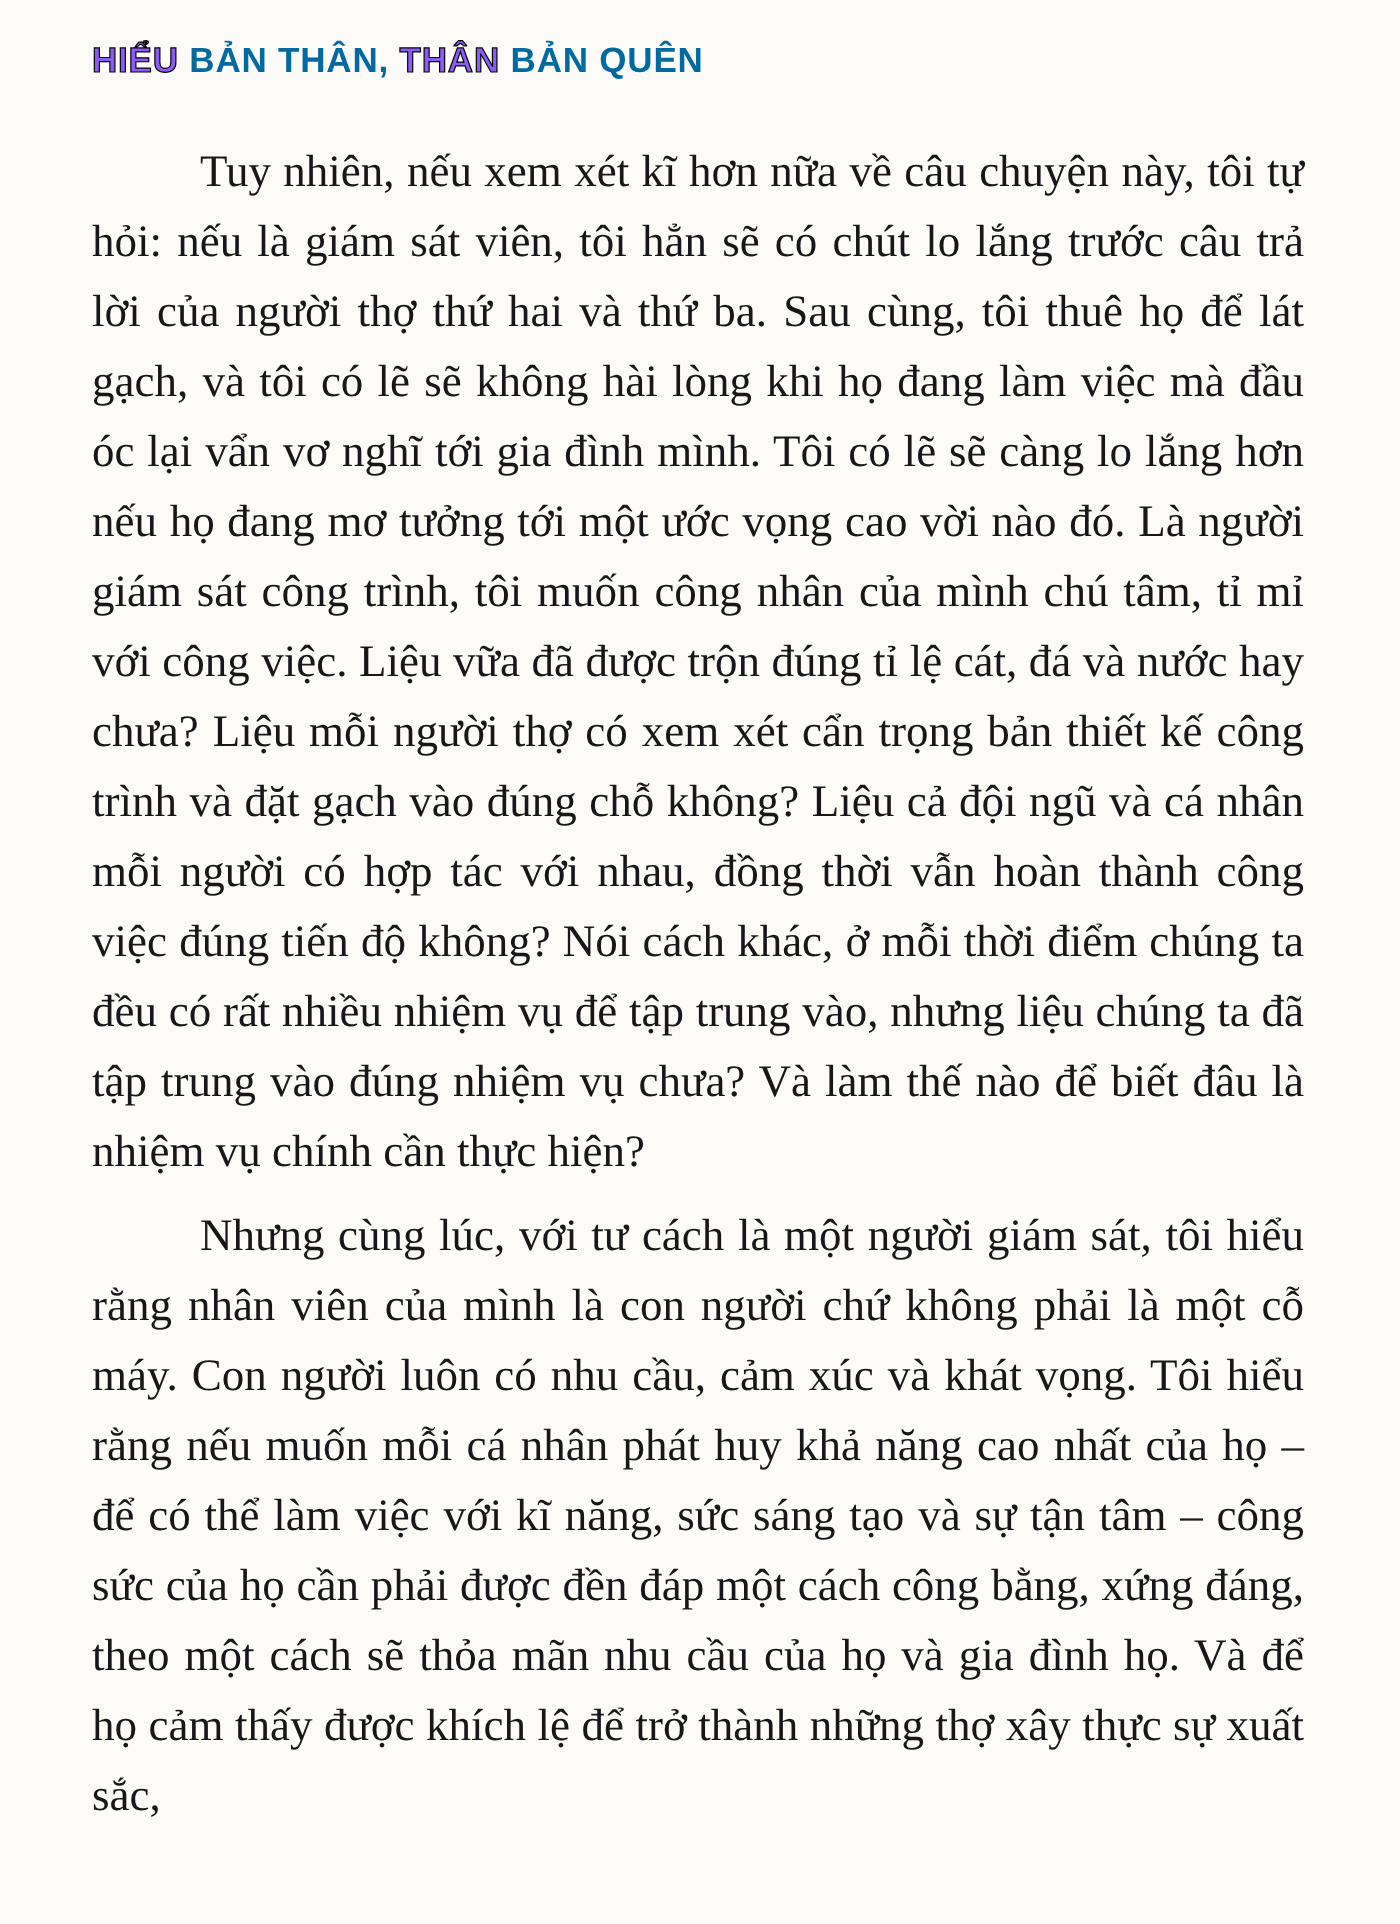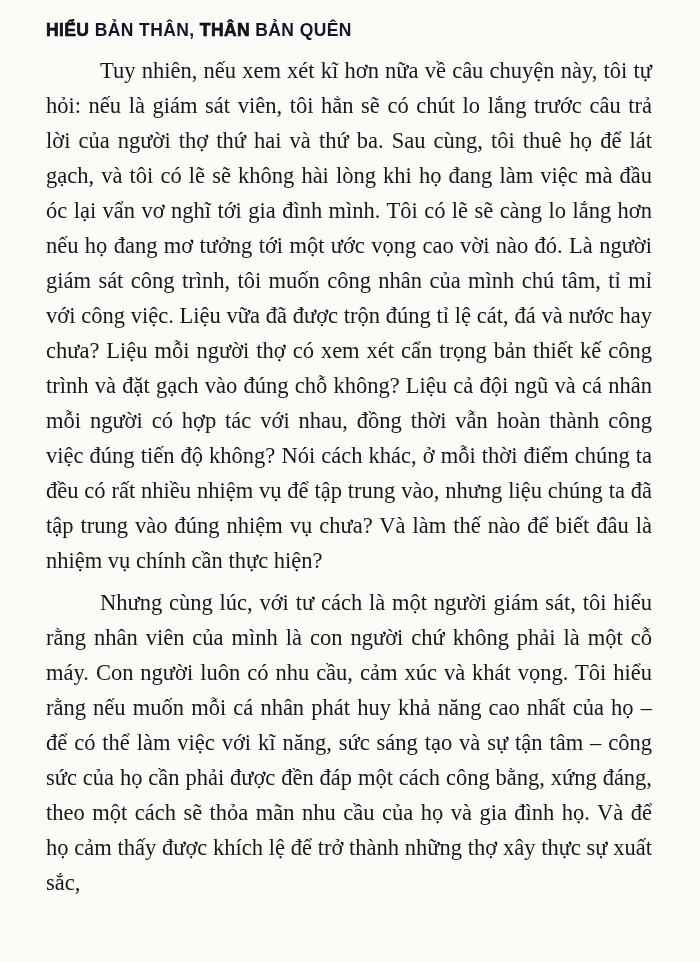--- a/index.html
+++ b/index.html
@@ -21,28 +21,28 @@
   }
   .running-header {
     font-family: "Liberation Sans", sans-serif;
     font-size: 17.5px;
     font-weight: bold;
     color: #141414;
     letter-spacing: 0.4px;
     white-space: nowrap;
   }
   .running-header .hw-strong {
-    color: #0f172a;
+    color: #8b5cf6;
     -webkit-text-stroke: 0.6px #000;
   }
   .running-header .hw-regular {
-    color: #0f172a;
+    color: #0369a1;
   }
   .body-text {
-    margin-top: 12px;
+    margin-top: 27px;
     font-family: "Liberation Serif", "DejaVu Serif", serif;
     font-size: 22.5px;
     line-height: 35px;
     color: #17171a;
     text-align: justify;
     text-justify: inter-word;
   }
   .para {
     margin: 0;
     text-indent: 54px;

